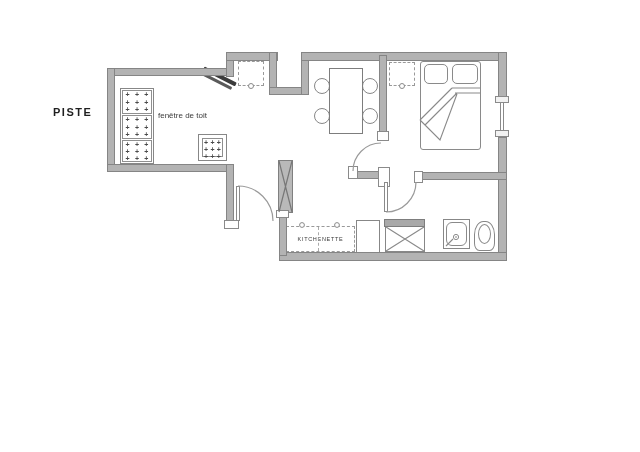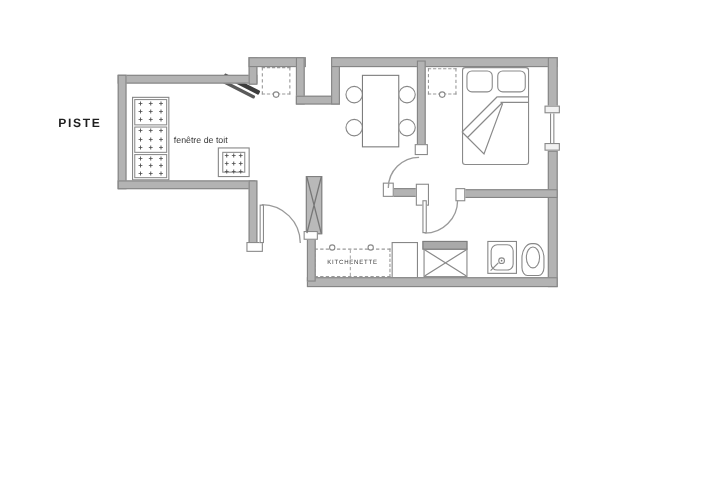--- a/index.html
+++ b/index.html
@@ -37,21 +37,21 @@
   .kitch{font-size:5.5px;letter-spacing:.7px;color:#3a3a3a;display:flex;
          align-items:center;justify-content:center;width:100%;height:100%;}
   svg.ovl{position:absolute;left:0;top:0;z-index:35;pointer-events:none;}
 </style>
 </head>
 <body>
 
 <div class="stage">
 
   <div class="abs lbl piste" style="left:53px;top:106px;">PISTE</div>
-  <div class="abs lbl roof" style="left:158px;top:111px;margin-top:12px;">fenêtre de toit</div>
+  <div class="abs lbl roof" style="left:158px;top:111px;">fenêtre de toit</div>
 
   <div class="abs furn" style="left:120px;top:88px;width:34px;height:76px;"></div>
   <div class="abs cushion" style="left:122px;top:90px;width:30px;height:24px;">
       <span>+</span>
       <span>+</span>
       <span>+</span>
       <span>+</span>
       <span>+</span>
       <span>+</span>
       <span>+</span>

